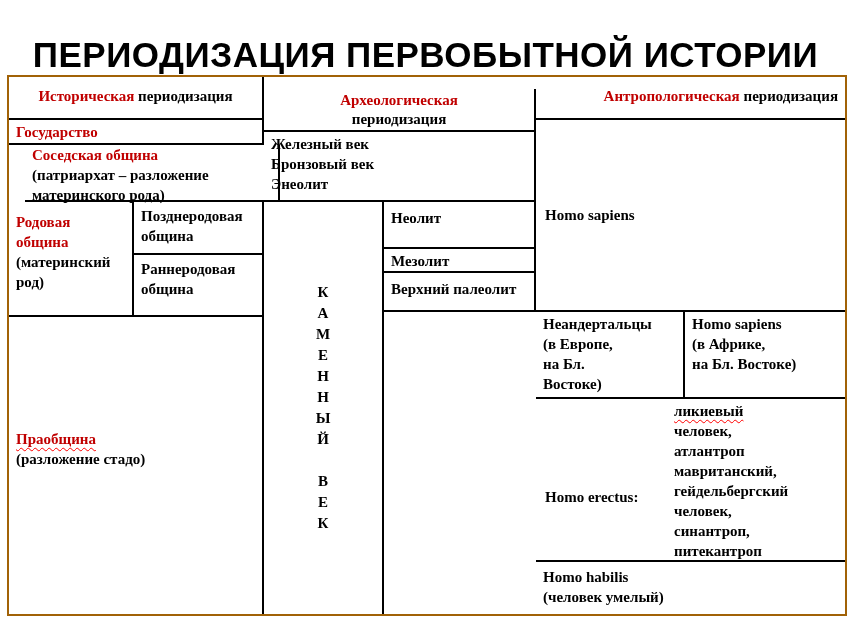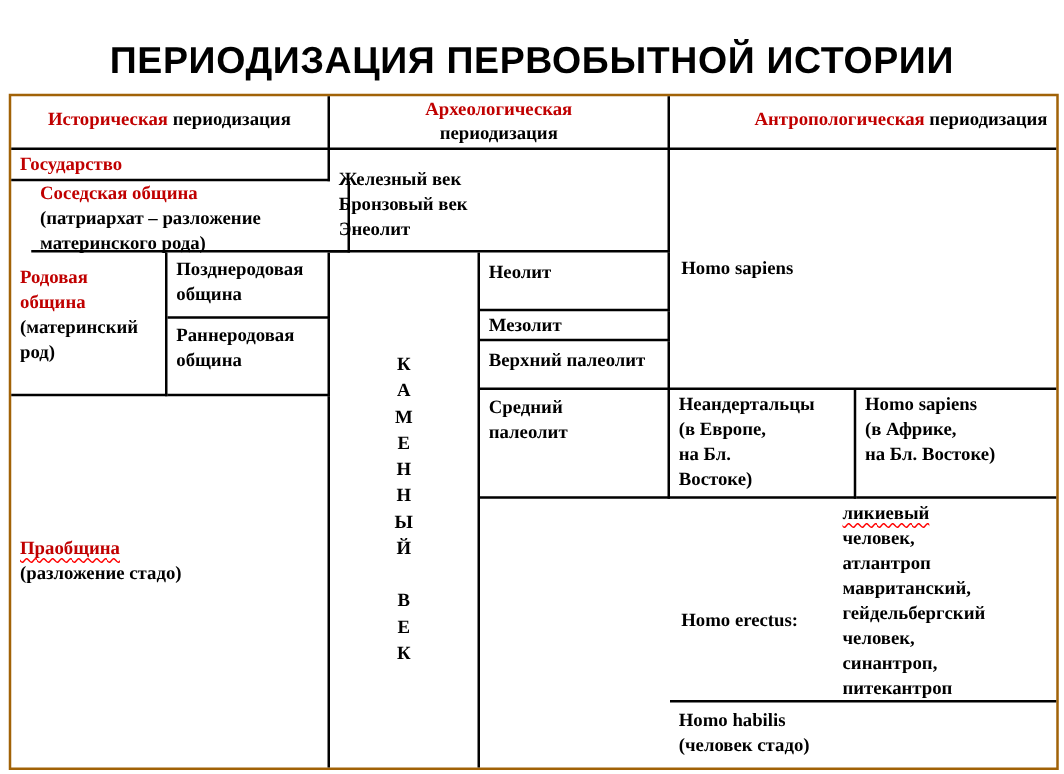--- a/index.html
+++ b/index.html
@@ -4,21 +4,21 @@
 <style>
   html,body { margin:0; padding:0; }
   body {
     width:851px; height:619px; background:#ffffff; position:relative;
     font-family:"Liberation Serif", serif; font-weight:bold; color:#000;
     overflow:hidden;
   }
   .title {
     position:absolute; top:12px; left:0; width:100%; text-align:center;
     font-family:"Liberation Sans", sans-serif; font-weight:800;
-    font-size:30px; letter-spacing:0.5px; color:#000;
+    font-size:35px; letter-spacing:0.5px; color:#000;
   }
   #tbl {
     position:absolute; left:7px; top:75px; width:840px; height:541px;
     border:2px solid #a16207; box-sizing:border-box;
   }
   .cell {
     position:absolute; box-sizing:border-box;
     font-size:15px; line-height:20px; padding:2px 7px; color:#000;
   }
   .br { border-right:2px solid #000; }
@@ -26,21 +26,21 @@
   .red { color:#C00000; }
   .pre { white-space:pre-line; }
   .blocky { display:block; }
   .wavy {
     text-decoration:underline; text-decoration-style:wavy;
     text-decoration-color:#FF0000; text-decoration-thickness:1px;
     text-underline-offset:3px;
   }
   
   #c-hdr-hist  {left:0;    top:0;    width:255px; height:43px; text-align:center; padding-top:9px;}
-  #c-hdr-arch  {left:255px;top:0;    width:272px; height:43px; text-align:center; padding-top:2px; line-height:19px;}
+  #c-hdr-arch  {left:255px;top:12px;    width:272px; height:43px; text-align:center; padding-top:2px; line-height:19px;}
   #c-hdr-anthro{left:527px;top:0;    width:309px; height:43px; text-align:right; padding-top:9px;padding-left:11px;}
   #c-state     {left:0;    top:43px; width:255px; height:25px;}
   #c-neighbor  {left:16px;    top:68px; width:255px; height:57px; padding-top:0;}
   #c-clan      {left:0;    top:125px;width:125px; height:115px;padding-top:10px;}
   #c-late      {left:125px;top:125px;width:130px; height:53px; padding-top:4px;}
   #c-early     {left:125px;top:178px;width:130px; height:62px; padding-top:4px;}
   #c-proto     {left:0;    top:240px;width:255px; height:297px;padding-top:112px;}
   #c-iron      {left:255px;top:43px; width:272px; height:82px; padding-top:14px;}
   #c-stone     {left:255px;top:125px;width:120px; height:412px; display:flex; align-items:center; justify-content:center; text-align:center; line-height:21px;}
   #c-neo       {left:375px;top:125px;width:152px; height:47px; padding-top:6px;}
@@ -124,24 +124,20 @@
   </div>
   <div id="c-neo" class="cell br bb">
     <span>Неолит</span>
   </div>
   <div id="c-meso" class="cell br bb">
     <span>Мезолит</span>
   </div>
   <div id="c-upper" class="cell br bb">
     <span>Верхний палеолит</span>
   </div>
-  <div id="c-middle" class="cell br bb">
-    <span class="pre">Средний
-палеолит</span>
-  </div>
 
   <div id="c-hsap" class="cell bb">
     <span>Homo sapiens</span>
   </div>
   <div id="c-neand" class="cell br bb">
     <span class="pre">Неандертальцы
 (в Европе,
 на Бл.
 Востоке)</span>
   </div>
@@ -156,16 +152,16 @@
 человек,
 атлантроп
 мавританский,
 гейдельбергский
 человек,
 синантроп,
 питекантроп</span></span>
   </div>
   <div id="c-habil" class="cell">
     <span class="pre">Homo habilis
-(человек стадо)</span>
+(человек умелый)</span>
   </div>
 
 </div>
 
 </body></html>

